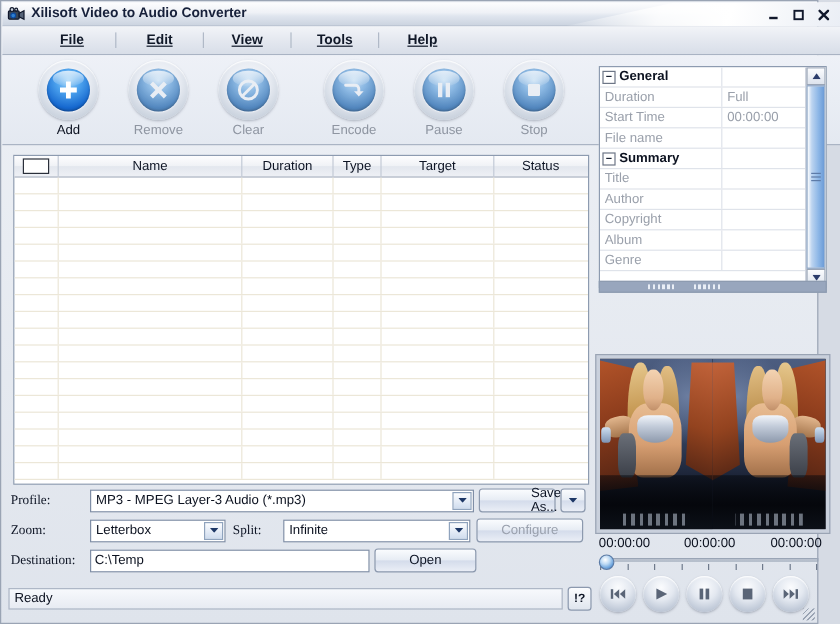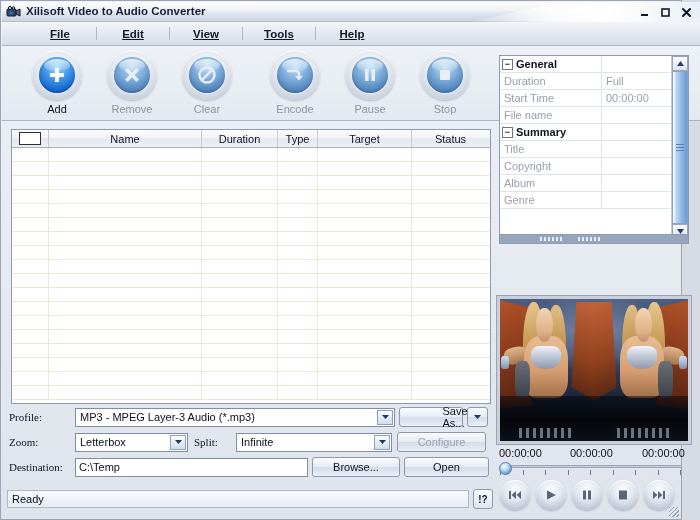--- a/index.html
+++ b/index.html
@@ -608,20 +608,26 @@
           <div class="pval"></div>
         </div>
         <div class="prow">
           <div class="pname">
             <span>Title</span>
           </div>
           <div class="pval"></div>
         </div>
         <div class="prow">
           <div class="pname">
+            <span>Author</span>
+          </div>
+          <div class="pval"></div>
+        </div>
+        <div class="prow">
+          <div class="pname">
             <span>Copyright</span>
           </div>
           <div class="pval"></div>
         </div>
         <div class="prow">
           <div class="pname">
             <span>Album</span>
           </div>
           <div class="pval"></div>
         </div>
@@ -728,21 +734,20 @@
         </span>
       </span>
       <span class="btn disabled" style="width:89px;margin-left:5px;">Configure</span>
     </div>
 
     <div class="srow" style="top:52px;width:484px;">
       <span class="slabel" style="width:66px;">Destination:</span>
       <span class="tbox" style="width:233px;">
         <span class="txt">C:\Temp</span>
       </span>
-      <span class="btn" style="width:88px;margin-left:4px;">Browse...</span>
       <span class="btn" style="width:85px;margin-left:4px;">Open</span>
     </div>
   </div>
 
   <div class="statuswrap">
     <span class="statusfield">Ready</span>
     <span class="helpbtn">!?</span>
   </div>
 
   <div class="player">

